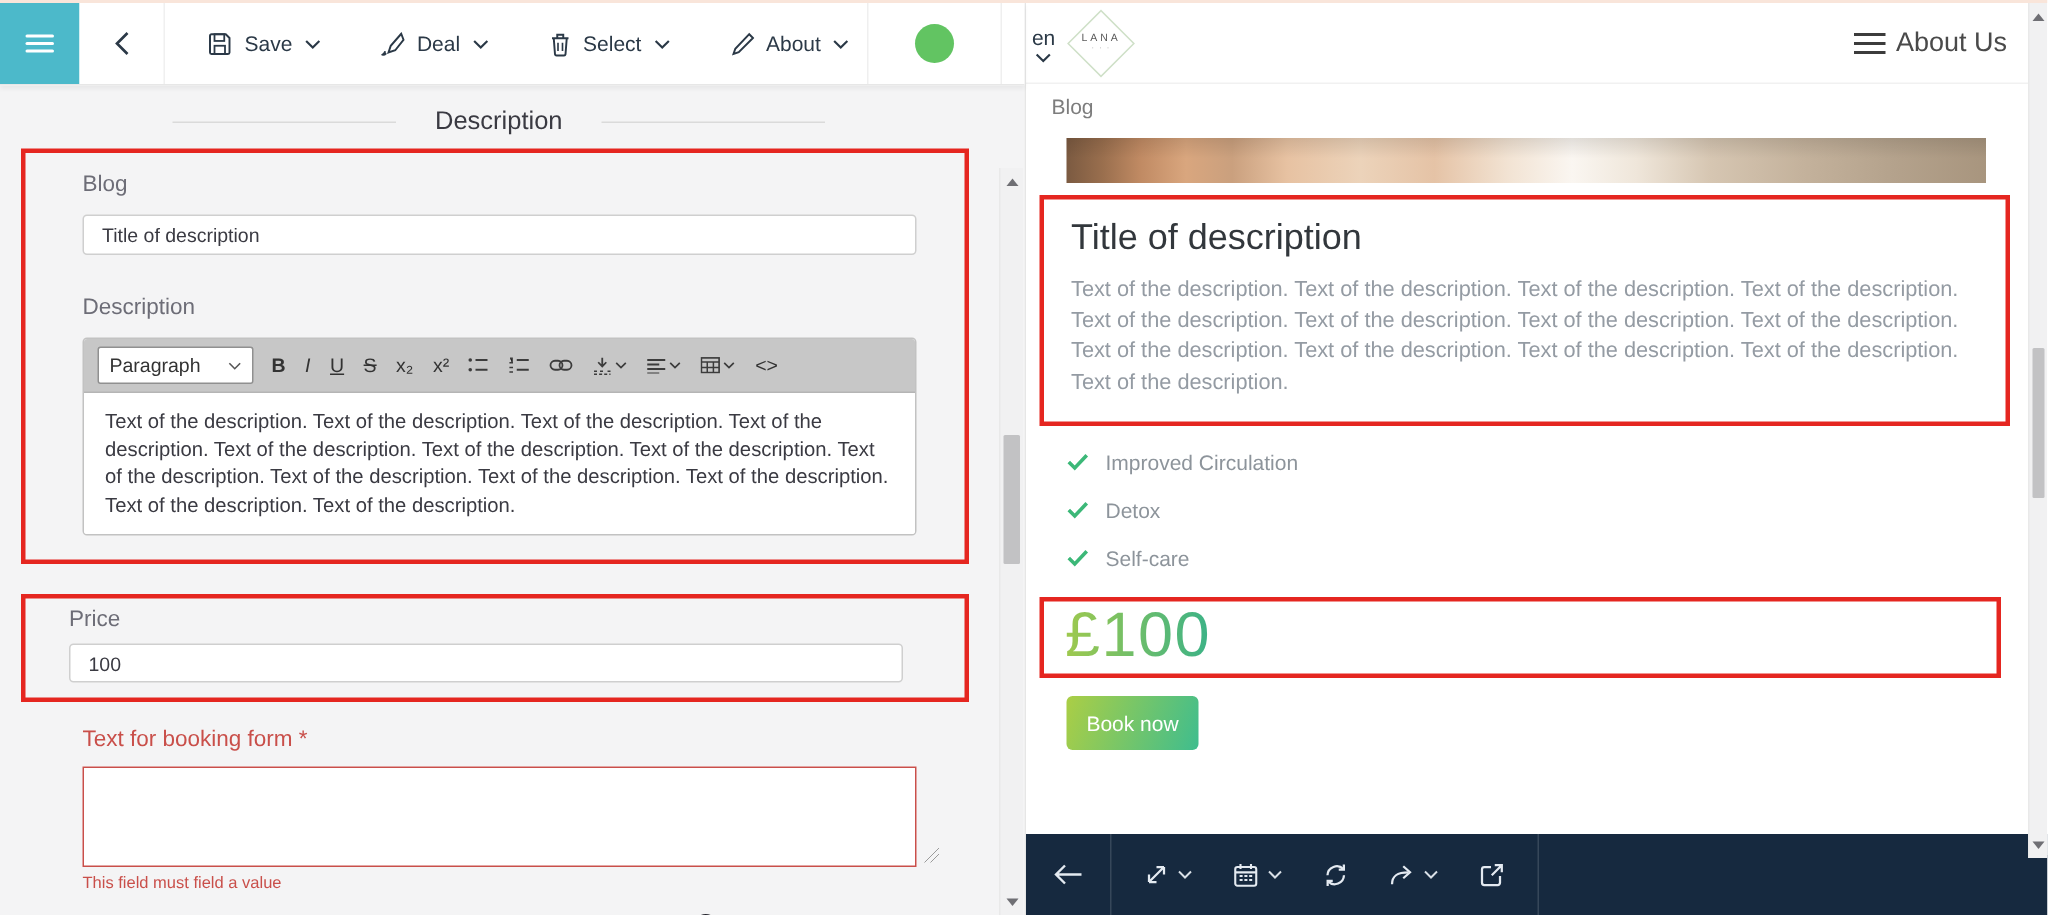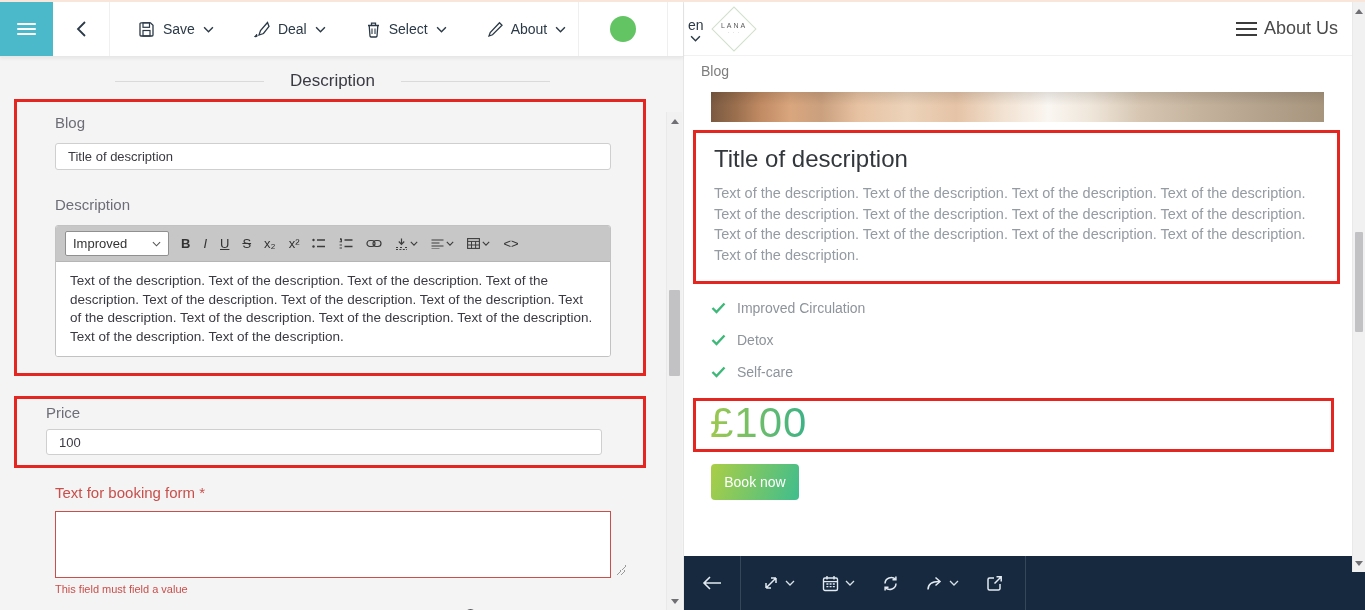--- a/index.html
+++ b/index.html
@@ -187,21 +187,21 @@
           <span class="line"></span>
         </div>
 
         <div class="redbox b1">
           <div class="field-label">Blog</div>
           <input class="text-input" type="text" value="Title of description" style="">
           <div class="field-label desc-label">Description</div>
           <div class="editor">
             <div class="editor-toolbar">
               <div class="para-select">
-                <span>Improved</span>
+                <span>Paragraph</span>
                 <svg class="chev" viewBox="0 0 10 6">
                     <path d="M1 1 L5 5 L9 1" fill="none" stroke="currentColor" stroke-width="1.2"></path>
                   </svg>
               </div>
               <button class="ed-btn b">B</button>
               <button class="ed-btn i">I</button>
               <button class="ed-btn u">U</button>
               <button class="ed-btn s">S</button>
               <button class="ed-btn">x₂</button>
               <button class="ed-btn">x²</button>

